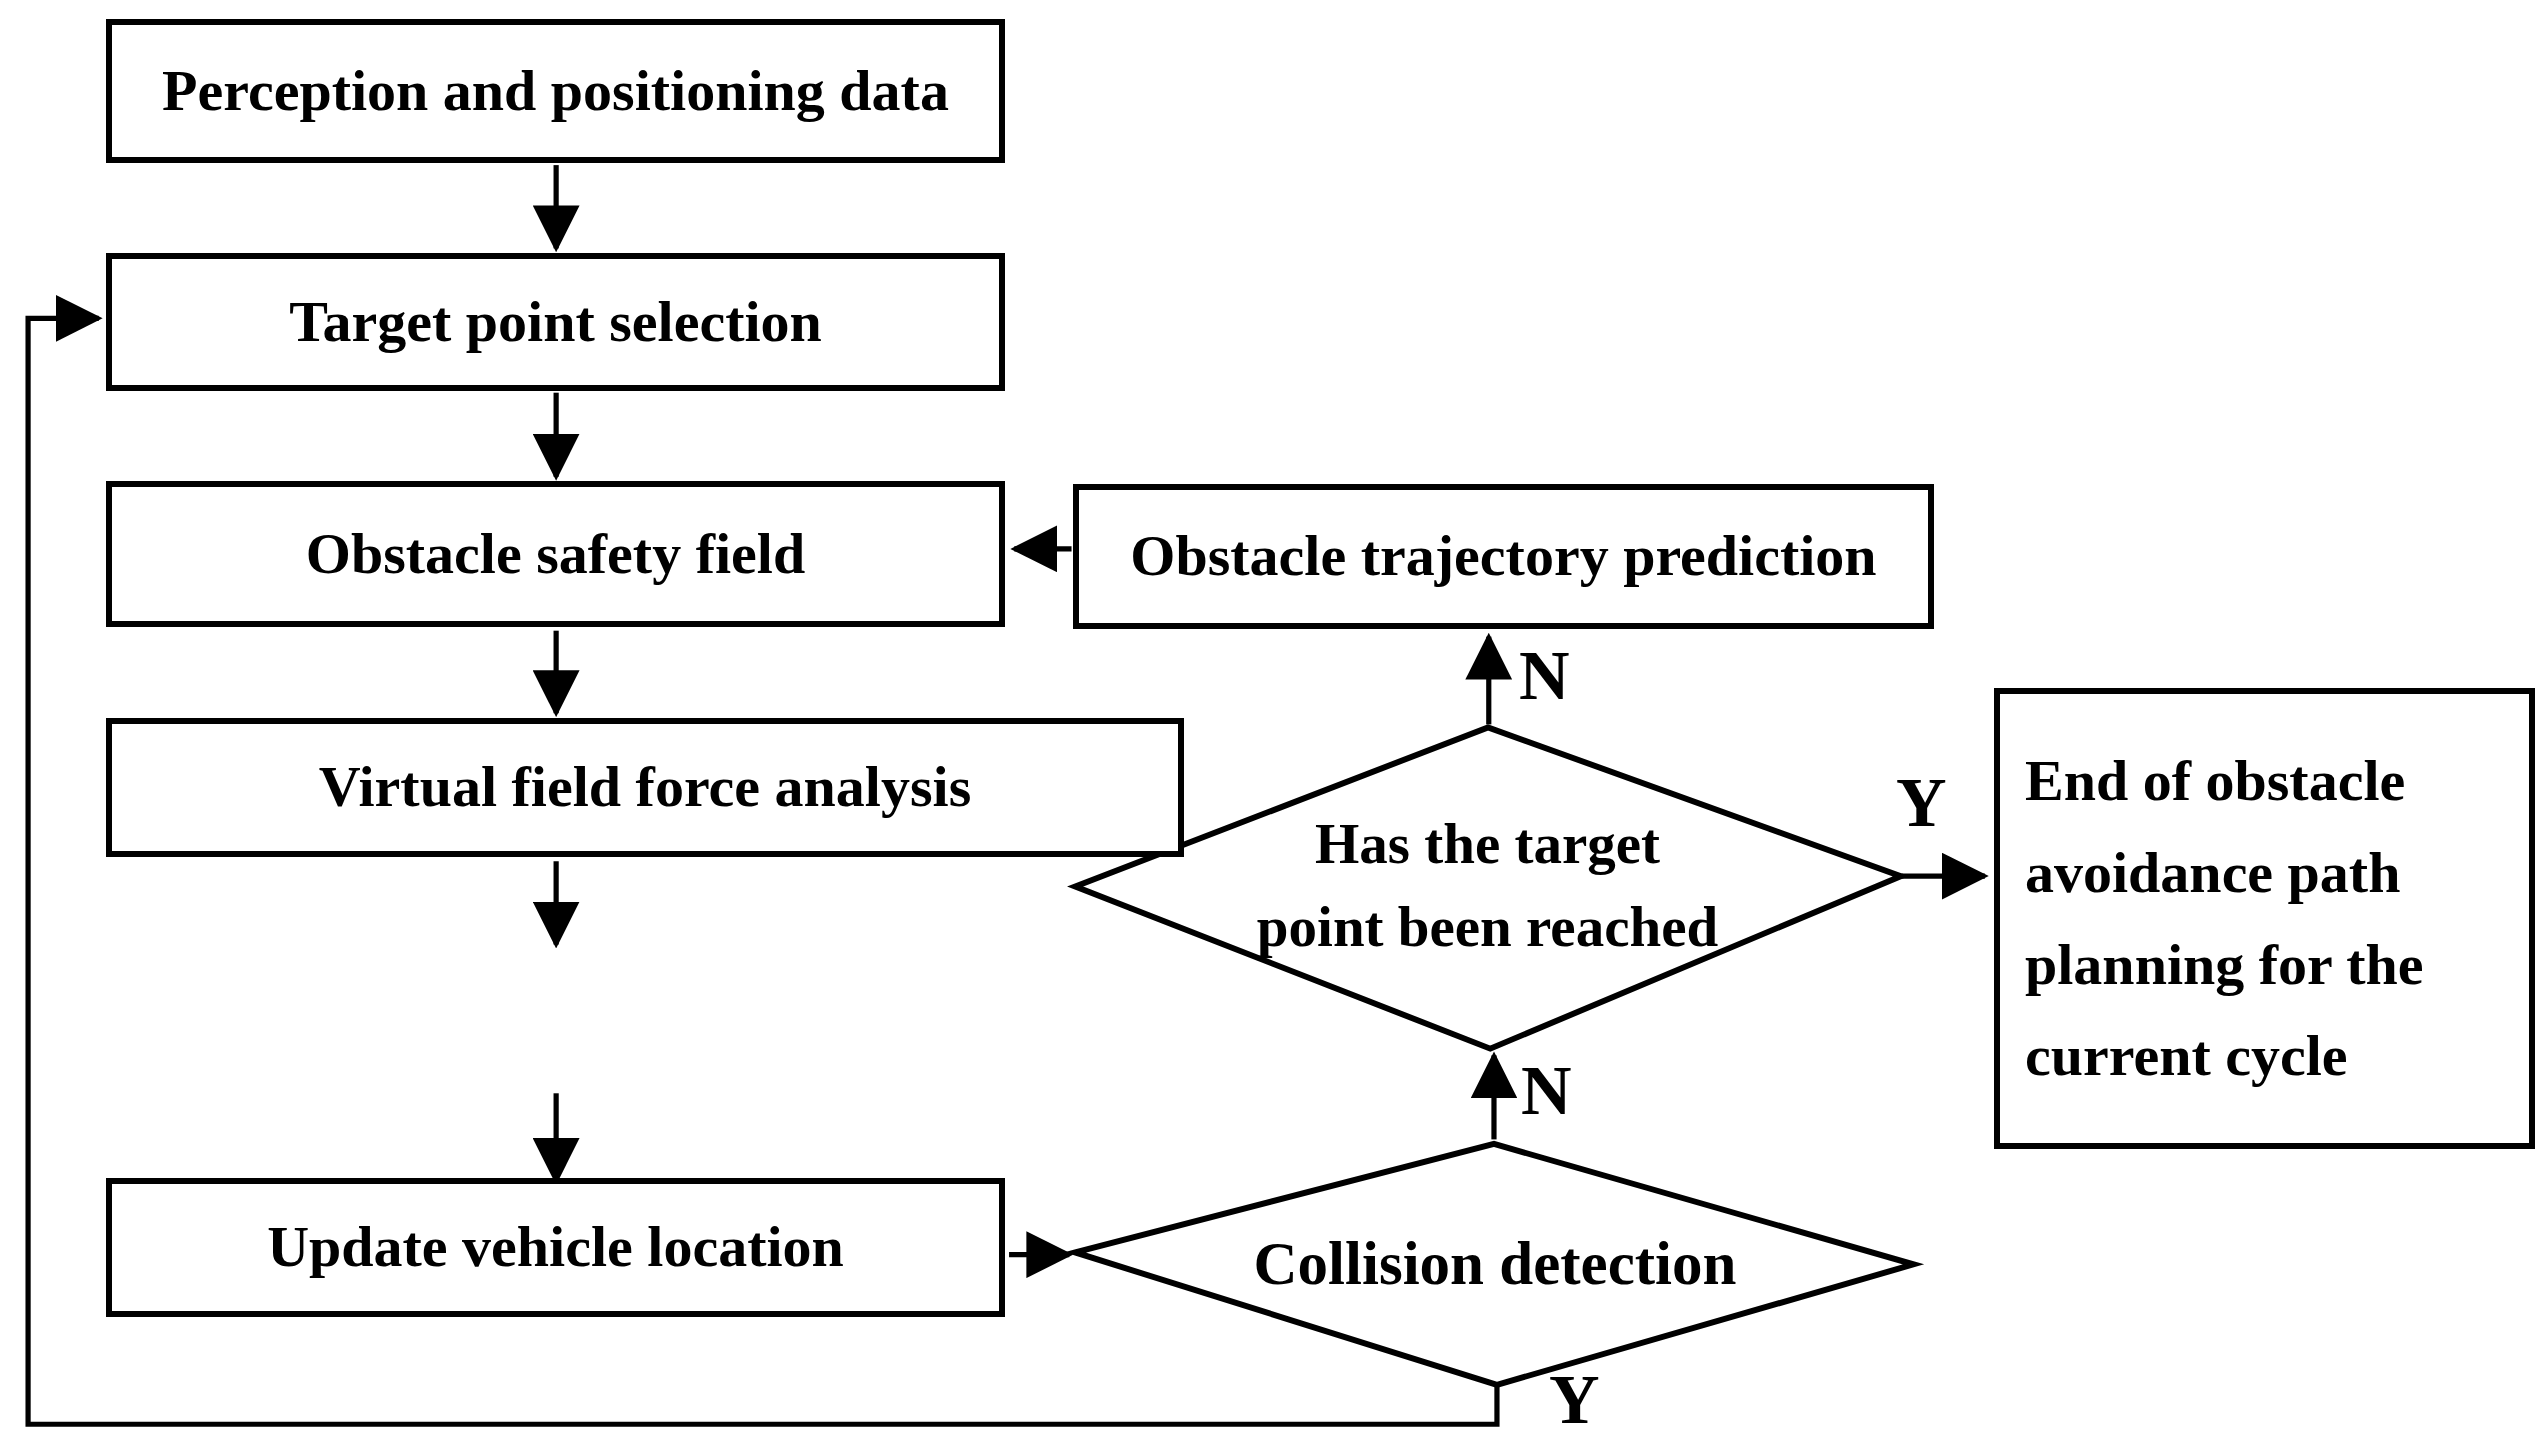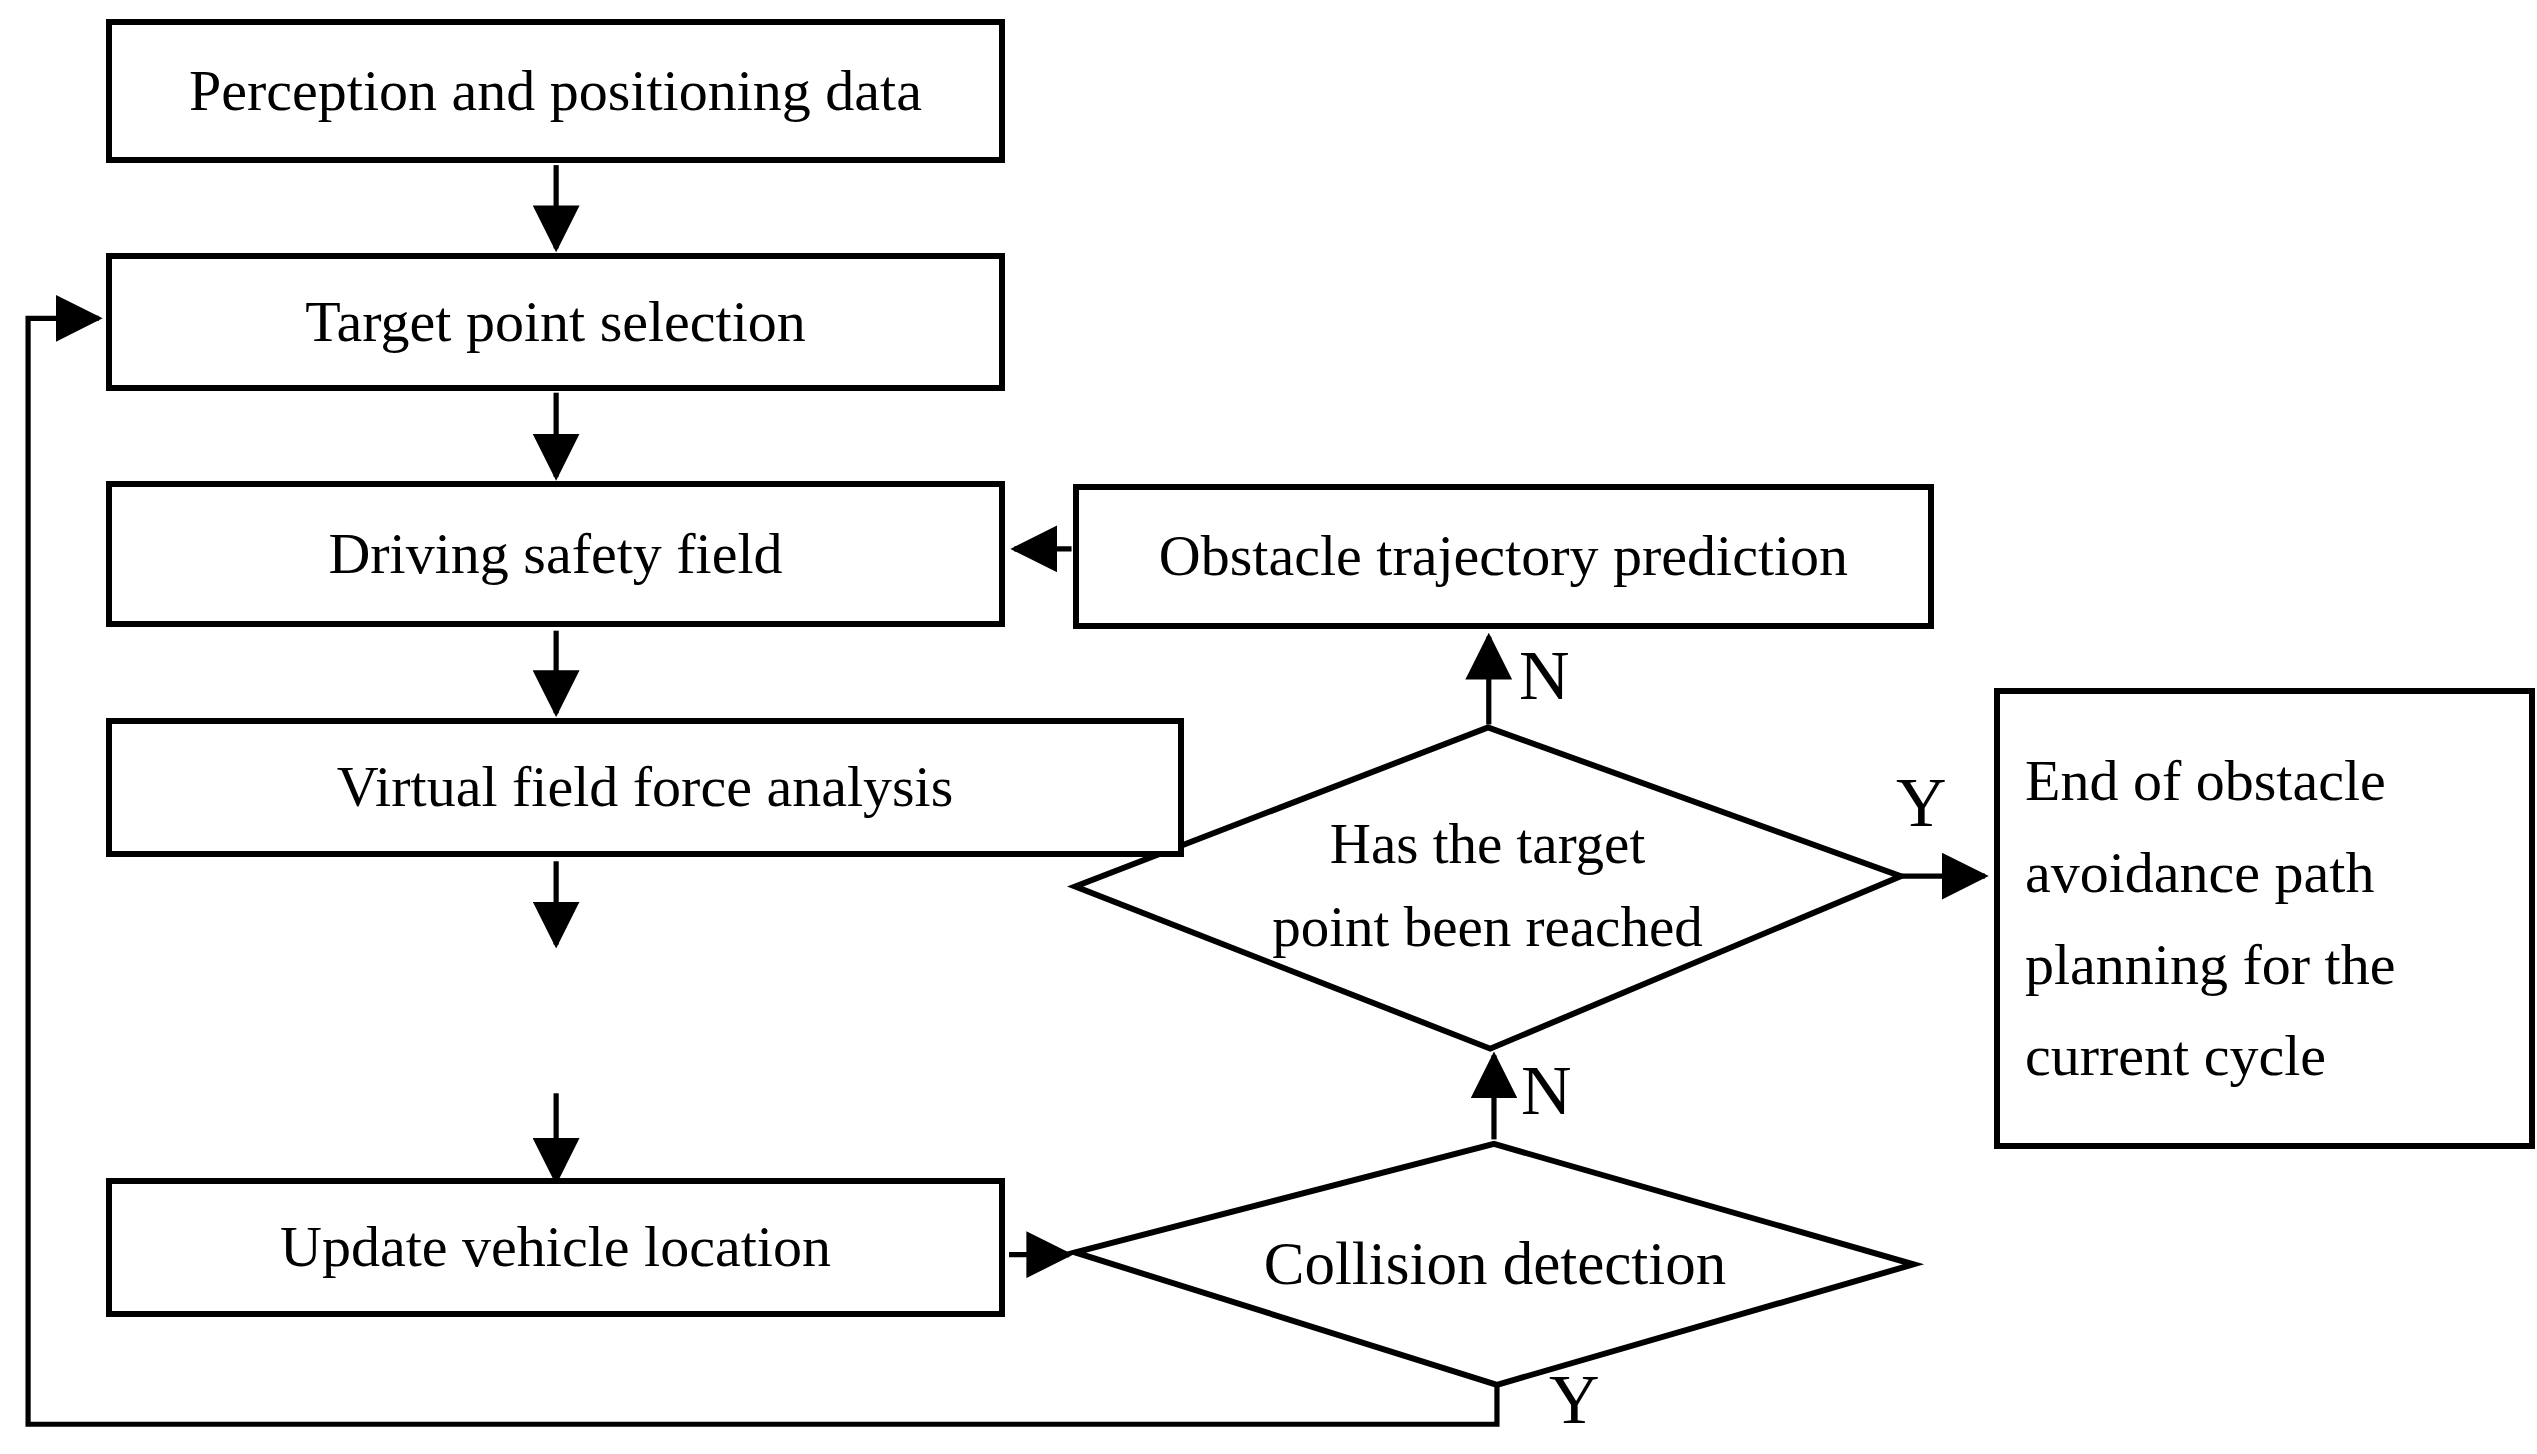--- a/index.html
+++ b/index.html
@@ -4,20 +4,21 @@
 <style>
   html, body { margin: 0; padding: 0; background: #ffffff; }
   .canvas {
     position: relative;
     width: 2538px;
     height: 1454px;
     background: #ffffff;
     color: #000000;
     font-family: "Liberation Serif", "DejaVu Serif", serif;
     overflow: hidden;
+    font-weight: bold;
   }
   svg.edge-layer {
     position: absolute;
     left: 0; top: 0;
     width: 2538px; height: 1454px;
   }
   .node {
     position: absolute;
     box-sizing: border-box;
     border: 6px solid #000000;
@@ -91,21 +92,21 @@
 
   <div class="node" style="left:106px; top:19.3px; width:899px; height:144px;">
     <span>Perception and positioning data</span>
   </div>
 
   <div class="node" style="left:106px; top:253px; width:899px; height:138px;">
     <span>Target point selection</span>
   </div>
 
   <div class="node" style="left:106px; top:481px; width:899px; height:146px;">
-    <span>Driving safety field</span>
+    <span>Obstacle safety field</span>
   </div>
 
   <div class="node" style="left:106px; top:718px; width:1078px; height:139px;">
     <span>Virtual field force analysis</span>
   </div>
 
 
   <div class="node" style="left:106px; top:1178px; width:899px; height:139px;">
     <span>Update vehicle location</span>
   </div>

